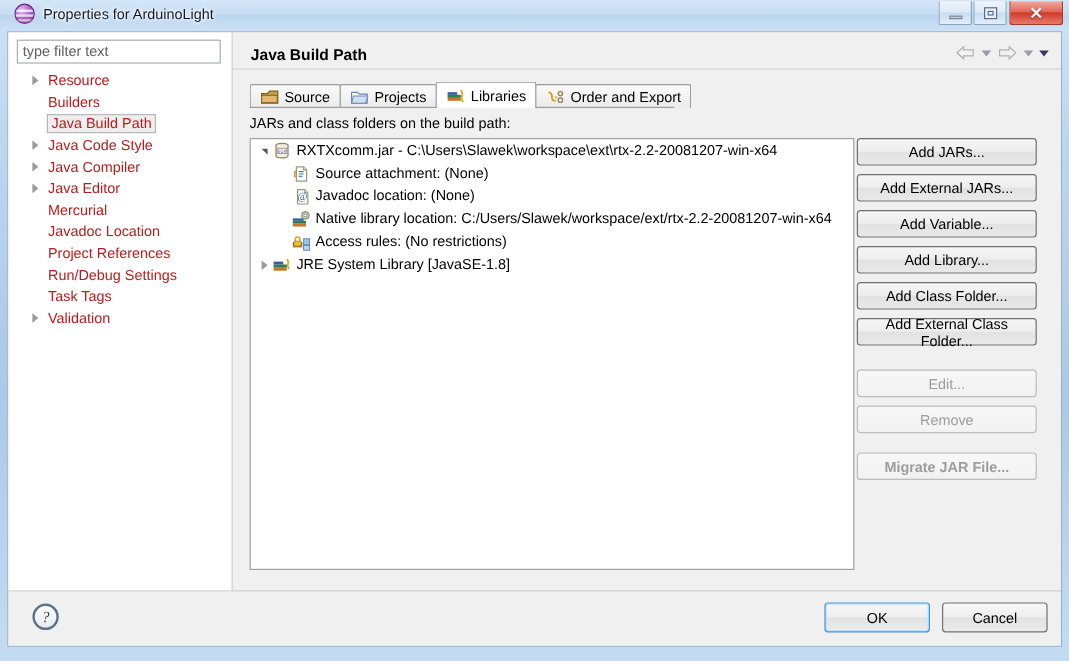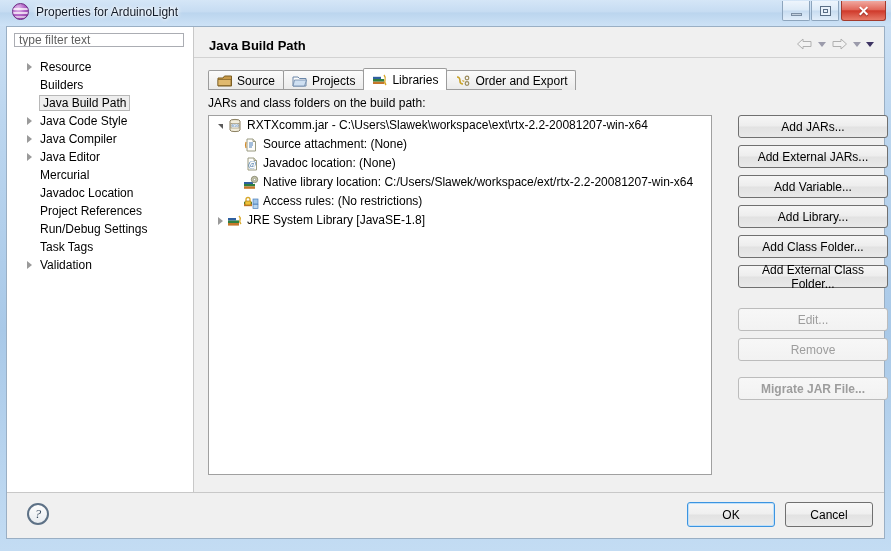--- a/index.html
+++ b/index.html
@@ -132,21 +132,21 @@
     left: 0; top: 0;
     width: 187px; height: 466px;
     background: #ffffff;
     border-right: 1px solid #c8c8c8;
     border-bottom: 1px solid #c8c8c8;
     box-sizing: border-box;
   }
   #filter-input {
     position: absolute;
     left: 7px; top: 6px;
-    width: 170px; height: 14px;
+    width: 170px; height: 20px;
     box-sizing: border-box;
     border: 1px solid #abadb3;
     background: #fff;
     font-family: "Liberation Sans", sans-serif;
     font-size: 12px;
     padding: 0 4px;
     color: #111;
     outline: none;
   }
   #filter-input::placeholder { color: #606060; opacity: 1; }
@@ -167,21 +167,21 @@
     position: absolute;
     left: 20px; top: 5px;
     width: 0; height: 0;
     border-left: 5px solid #9a9a9a;
     border-top: 4px solid transparent;
     border-bottom: 4px solid transparent;
   }
   .nav-label {
     margin-left: 15px;
     font-size: 12px;
-    color: #000000;
+    color: #b91c1c;
     line-height: 15px;
   }
   .nav-row.selected .nav-label {
     background: #eeeeee;
     border: 1px solid #b8b8b8;
     margin-left: 14px;
     padding: 0 3px;
     line-height: 14px;
   }
 
@@ -311,21 +311,21 @@
     border-top: 4px solid transparent;
     border-bottom: 4px solid transparent;
   }
   .tree-icon { width: 16px; height: 16px; flex: none; margin-right: 4px; position: relative; }
   .tree-text { line-height: 15px; }
   .indent-1 { padding-left: 21px; }
 
   
   .sbtn {
     position: absolute;
-    left: 544px;
+    left: 520px;
     width: 150px; height: 23px;
     box-sizing: border-box;
     border: 1px solid #707070;
     border-radius: 3px;
     background: linear-gradient(to bottom, #f6f6f6 0%, #ededed 48%, #e2e2e2 52%, #e9e9e9 100%);
     font-family: "Liberation Sans", sans-serif;
     font-size: 12px;
     color: #000;
     display: flex;
     align-items: center;

